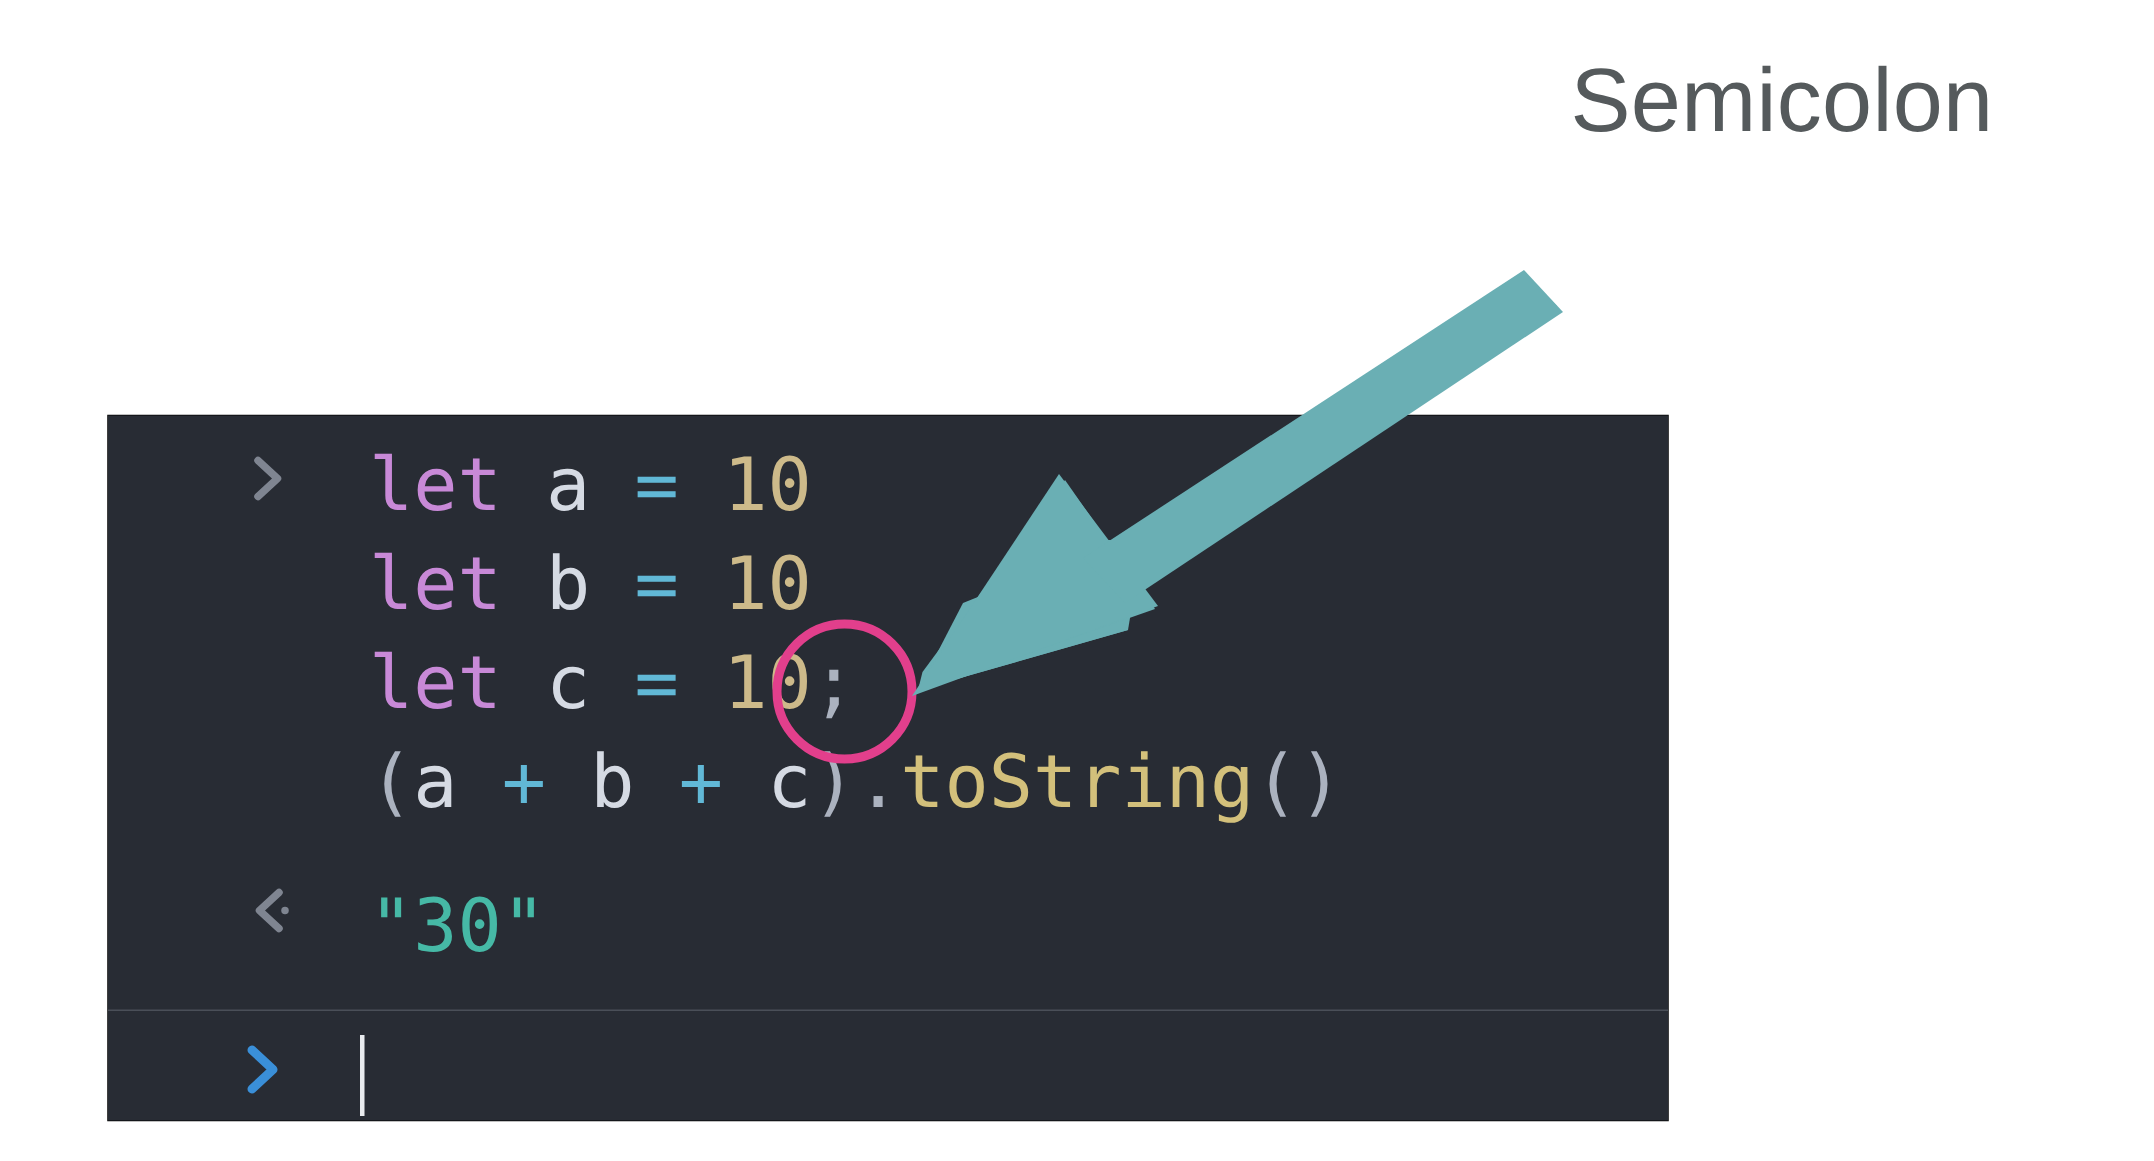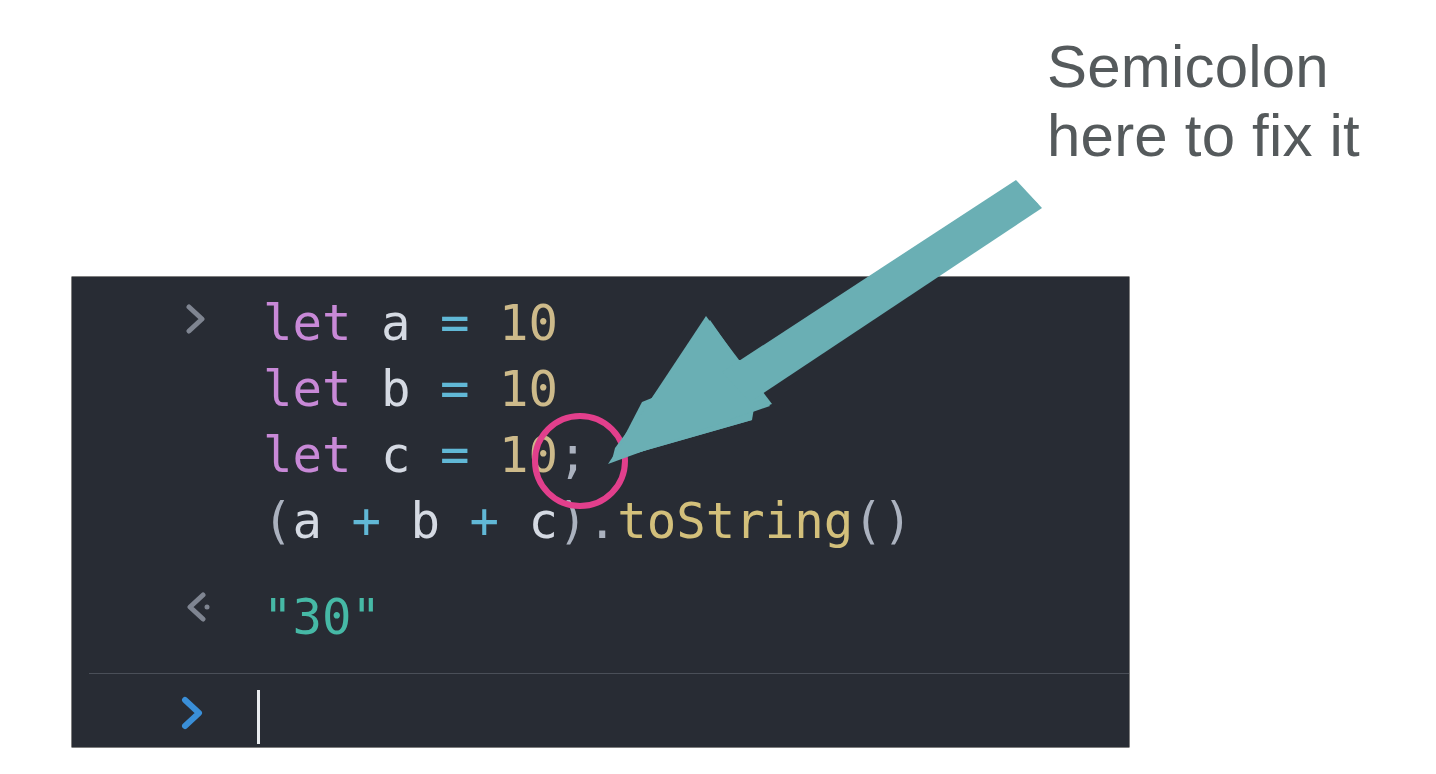--- a/index.html
+++ b/index.html
@@ -44,21 +44,20 @@
 
   
   .console {
     position: absolute;
     top: 277px;
     left: 40px;
     width: 1040px;
     height: 470px;
     background: #282c34;
     box-shadow: 0 0 0 0.5px #000;
-    padding-left: 17px;
   }
 
   .row {
     position: relative;
     padding: 14px 0 6px 96px;
   }
   .gutter-icon {
     position: absolute;
     left: 92px;
     top: 26px;
@@ -124,21 +123,20 @@
     z-index: 3;
   }
 </style>
 </head>
 <body>
 
 <div class="canvas">
 
   <div class="annotation">
     <span>Semicolon</span><br>
-    <span>here to fix it</span>
   </div>
 
   <div class="arrow-holder">
     <svg width="460" height="310" viewBox="0 0 460 310">
       <g fill="#6aafb4" stroke="none">
         <polygon points="440,8 456,24 140,232 124,216"></polygon>
         <polygon points="30,280  170,240  180,180  98,180  33,268"></polygon>
         <polygon points="30,280  170,240  134,192  60,222"></polygon>
 
         <polygon points="28,282 188,226 128,140"></polygon>

